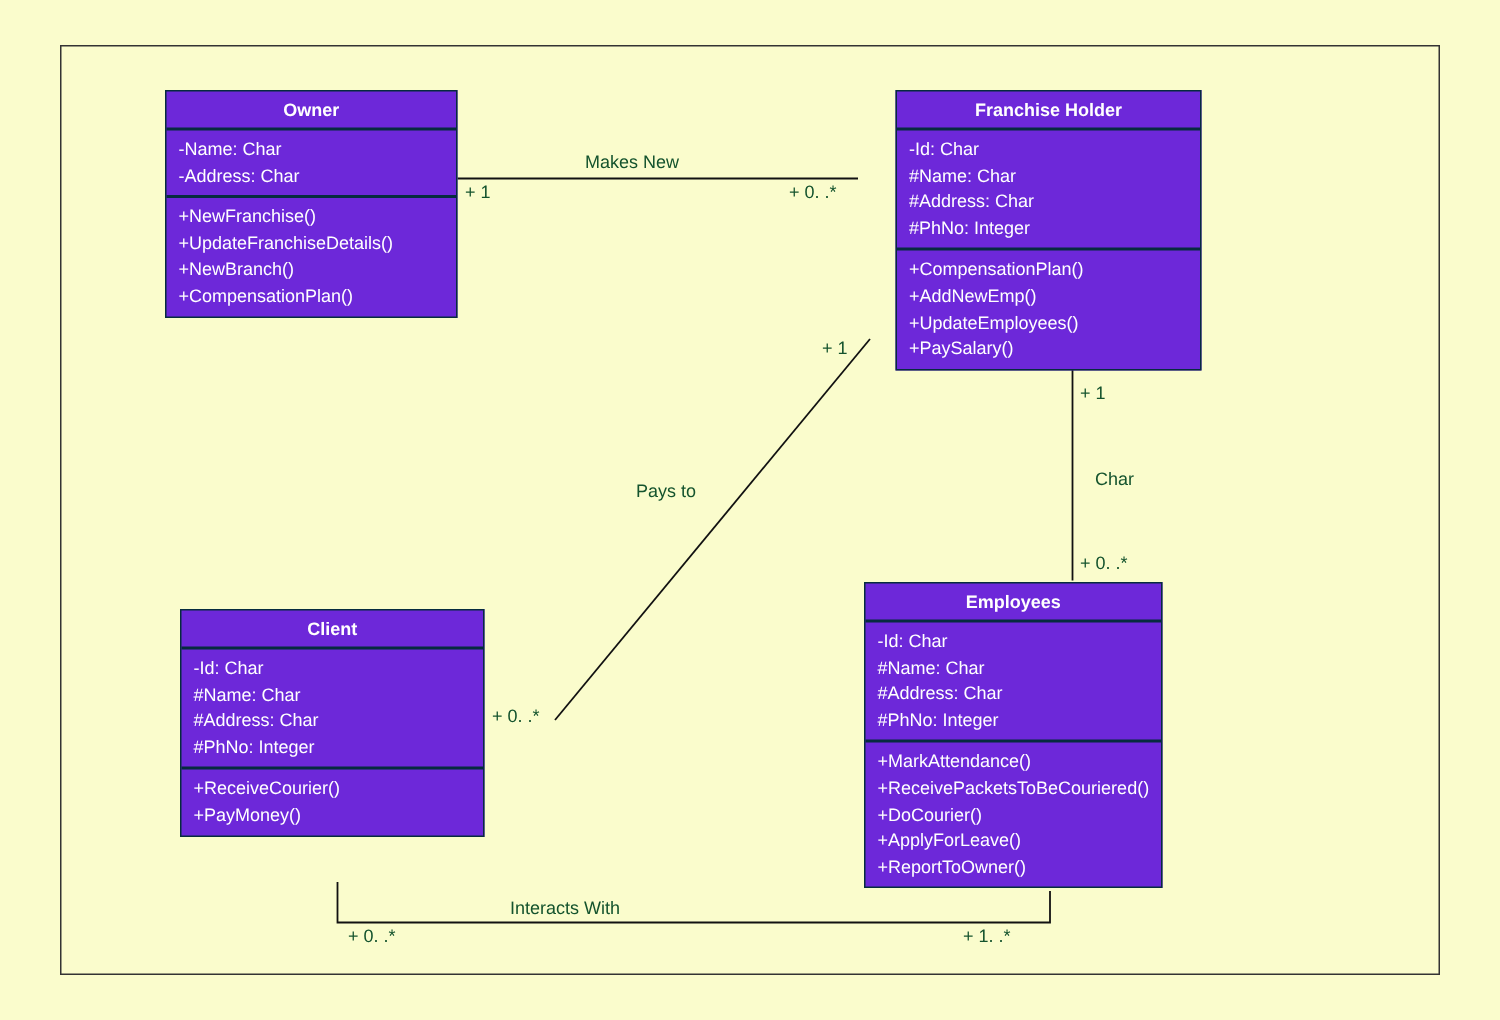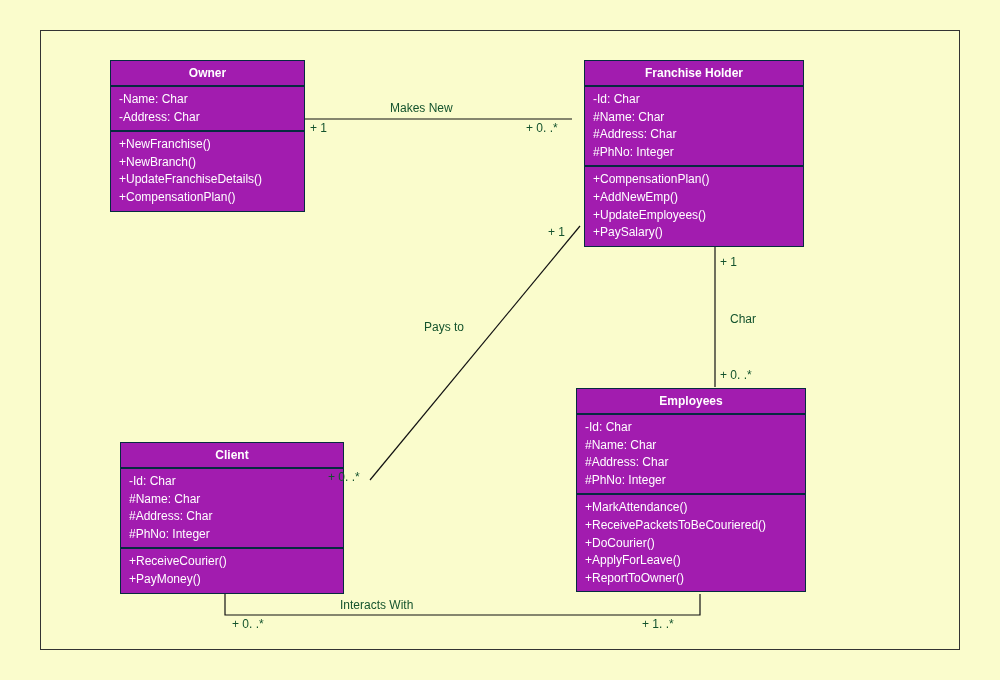--- a/index.html
+++ b/index.html
@@ -12,21 +12,21 @@
     overflow: hidden;
   }
   .frame {
     position: absolute;
     left: 40px; top: 30px;
     width: 920px; height: 620px;
     border: 1px solid #333;
   }
   .class-box {
     position: absolute;
-    background: #a21caf;
+    background: #6d28d9;
     border: 1px solid #062b3f;
     color: #fff;
     font-size: 12px;
   }
   .class-title {
     text-align: center;
     font-weight: bold;
     padding: 5px 8px;
     border-bottom: 2px solid #062b3f;
   }
@@ -66,57 +66,57 @@
 </svg>
 
 <div class="class-box" style="left:110px; top:60px; width:195px;">
   <div class="class-title">Owner</div>
   <div class="class-section">
     <div>-Name: Char</div>
     <div>-Address: Char</div>
   </div>
   <div class="class-section">
     <div>+NewFranchise()</div>
+    <div>+UpdateFranchiseDetails()</div>
     <div>+NewBranch()</div>
-    <div>+UpdateFranchiseDetails()</div>
     <div>+CompensationPlan()</div>
   </div>
 </div>
 
-<div class="class-box" style="left:584px; top:60px; width:220px;">
+<div class="class-box" style="left:597px; top:60px; width:204px;">
   <div class="class-title">Franchise Holder</div>
   <div class="class-section">
     <div>-Id: Char</div>
     <div>#Name: Char</div>
     <div>#Address: Char</div>
     <div>#PhNo: Integer</div>
   </div>
   <div class="class-section">
     <div>+CompensationPlan()</div>
     <div>+AddNewEmp()</div>
     <div>+UpdateEmployees()</div>
     <div>+PaySalary()</div>
   </div>
 </div>
 
-<div class="class-box" style="left:120px; top:442px; width:224px;">
+<div class="class-box" style="left:120px; top:406px; width:203px;">
   <div class="class-title">Client</div>
   <div class="class-section">
     <div>-Id: Char</div>
     <div>#Name: Char</div>
     <div>#Address: Char</div>
     <div>#PhNo: Integer</div>
   </div>
   <div class="class-section">
     <div>+ReceiveCourier()</div>
     <div>+PayMoney()</div>
   </div>
 </div>
 
-<div class="class-box" style="left:576px; top:388px; width:230px;">
+<div class="class-box" style="left:576px; top:388px; width:199px;">
   <div class="class-title">Employees</div>
   <div class="class-section">
     <div>-Id: Char</div>
     <div>#Name: Char</div>
     <div>#Address: Char</div>
     <div>#PhNo: Integer</div>
   </div>
   <div class="class-section">
     <div>+MarkAttendance()</div>
     <div>+ReceivePacketsToBeCouriered()</div>

